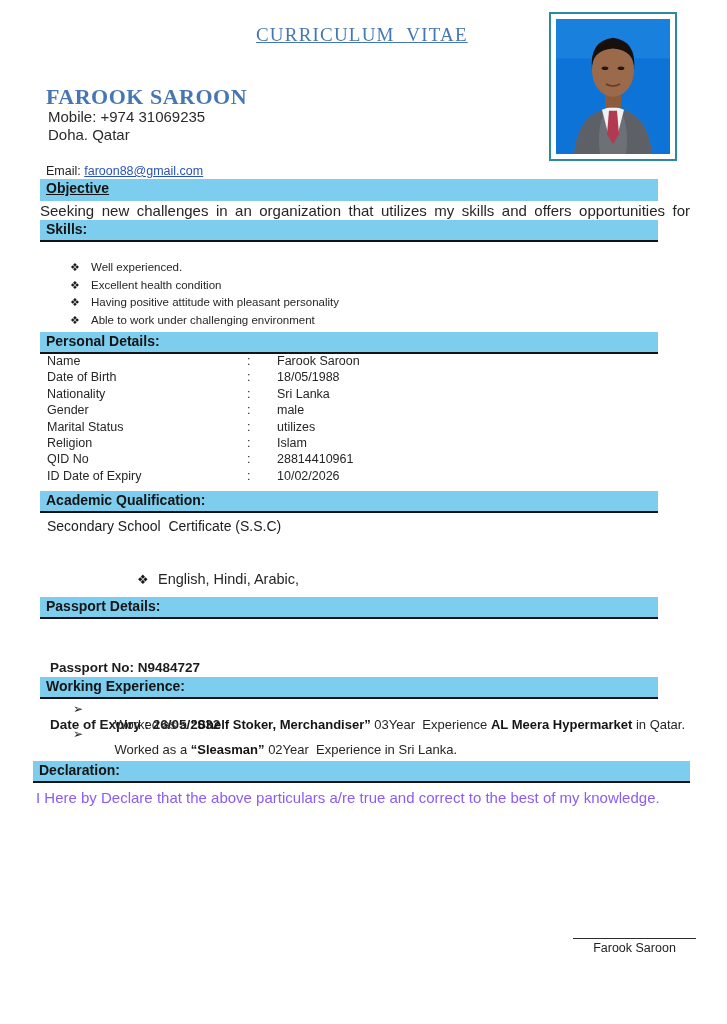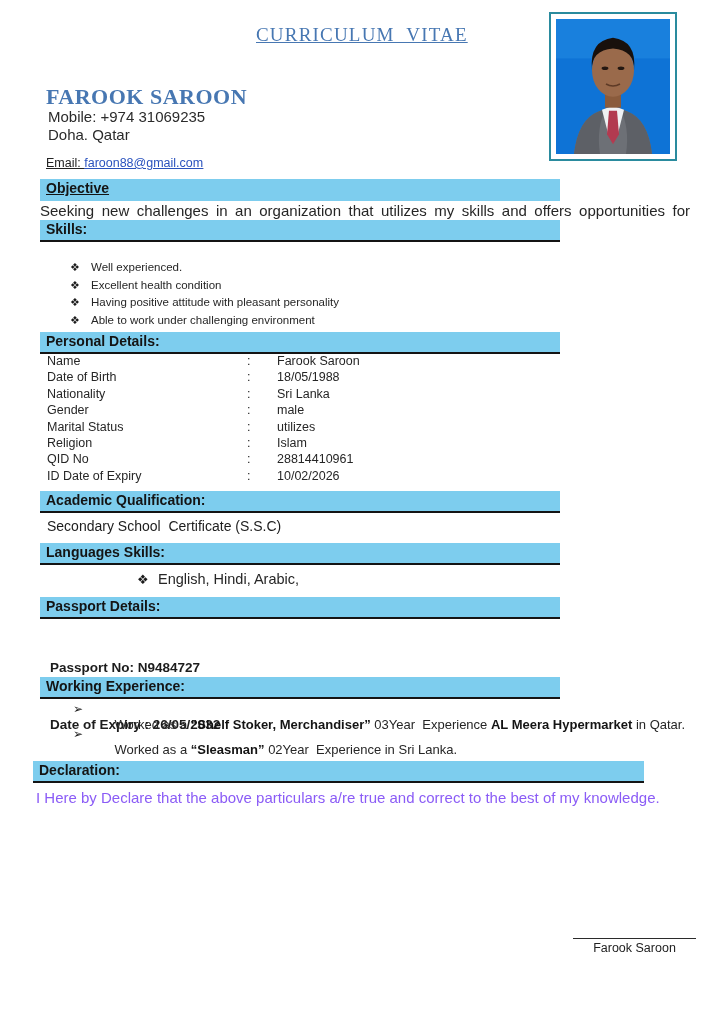--- a/index.html
+++ b/index.html
@@ -18,25 +18,25 @@
     position:absolute; left:549px; top:12px; width:128px; height:149px;
     border:2px solid var(--photo-frame-teal,#2a8b9e); background:#fff; padding:5px;
   }
   .photo-frame svg { width:100%; height:100%; display:block; }
   .person-name {
     position:absolute; left:46px; top:84px;
     font-family:"Liberation Serif", serif; font-weight:700; font-size:22px;
     letter-spacing:.5px; color:var(--title-blue,#4a7ab5);
   }
   .contact { position:absolute; left:48px; top:108px; font-size:15px; line-height:18px; color:#2b2b2b; }
-  .email-line { position:absolute; left:46px; top:156px; font-size:12.5px; color:#222;text-decoration:underline; }
+  .email-line { position:absolute; left:46px; top:164px; font-size:12.5px; color:#222; }
   .email-link { color:var(--link-blue,#2a52be); text-decoration:underline; cursor:pointer; }
 
   .bar {
-    position:absolute; left:40px; width:520px; height:22px;
+    position:absolute; left:40px; width:618px; height:22px;
     background:var(--bar-blue,#7dcdee); border-bottom:2.5px solid #141414;
     font-weight:700; font-size:14px; color:#141414; padding:1px 0 0 6px;
   }
   .bar.no-rule { border-bottom:none; }
   .bar.no-rule .bar-label { text-decoration:underline; }
 
   .objective-text {
     position:absolute; left:40px; top:202px; width:650px;
     font-size:15px; line-height:17.5px; text-align:justify; color:#262626;
   }
@@ -162,44 +162,41 @@
         <span>:</span>
         <span>10/02/2026</span>
       </div>
   </div>
 
   <div class="bar" style="top:491px">
     <span class="bar-label">Academic Qualification:</span>
   </div>
   <div class="academic-text">Secondary School  Certificate (S.S.C)</div>
 
-  <div class="bar" style="top:543px">
-    <span class="bar-label">Languages Skills:</span>
-  </div>
   <div class="languages-line"><span class="diamond">❖</span><span>English, Hindi, Arabic,</span></div>
 
   <div class="bar" style="top:597px">
     <span class="bar-label">Passport Details:</span>
   </div>
   <div class="passport-lines">
     <div>Passport No: N9484727</div>
     <div>Date of Expiry : 26/05/2032</div>
   </div>
 
   <div class="bar" style="top:677px">
     <span class="bar-label">Working Experience:</span>
   </div>
   <div class="exp-item" style="top:702px">
     <span class="exp-arrow">➢</span><span>Worked as a </span><b>“Shelf Stoker, Merchandiser”</b><span> 03Year  Experience </span><b>AL Meera Hypermarket</b><span> in Qatar.</span>
   </div>
   <div class="exp-item" style="top:727px">
     <span class="exp-arrow">➢</span><span>Worked as a </span><b>“Sleasman”</b><span> 02Year  Experience in Sri Lanka.</span><b></b><span></span>
   </div>
 
-  <div class="bar" style="top:761px; left:33px; width:611px;">
+  <div class="bar" style="top:761px; left:33px; width:657px;">
     <span class="bar-label">Declaration:</span>
   </div>
   <div class="declaration-text">I Here by Declare that the above particulars a/re true and correct to the best of my knowledge.</div>
 
   <div class="signature">
     <div class="signature-rule"></div>
     <div class="signature-name">Farook Saroon</div>
   </div>
 
 </div>

